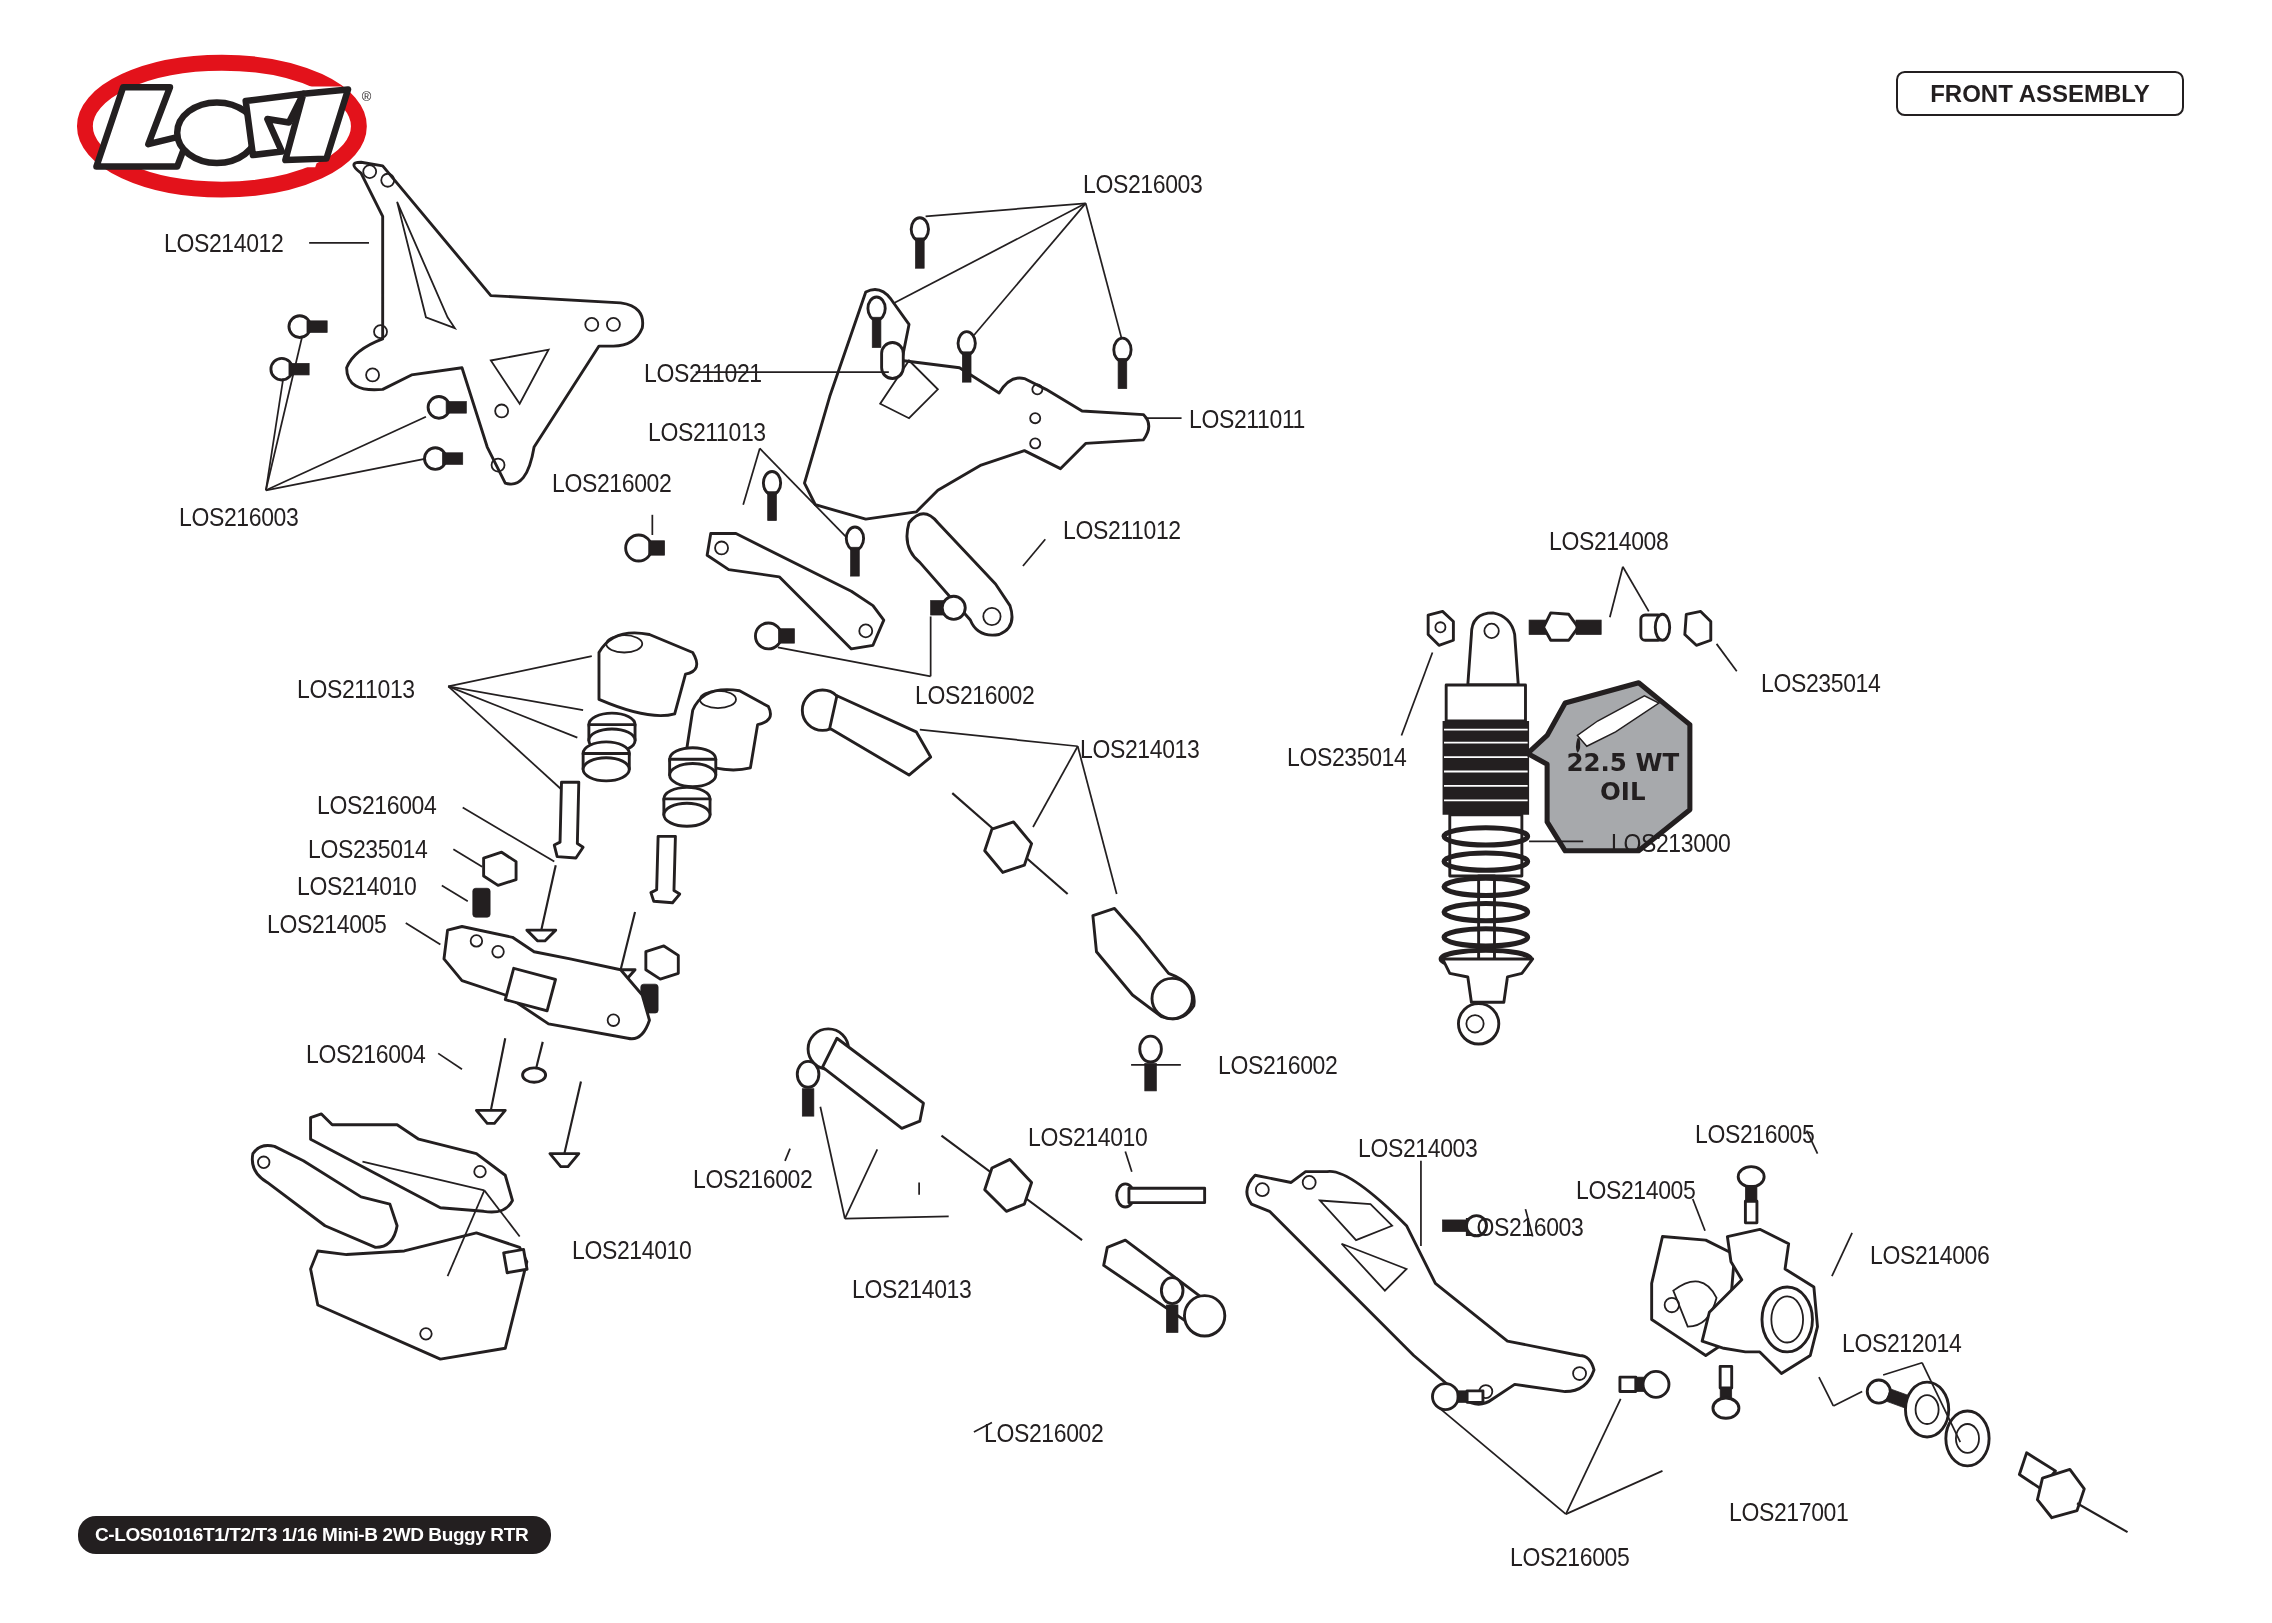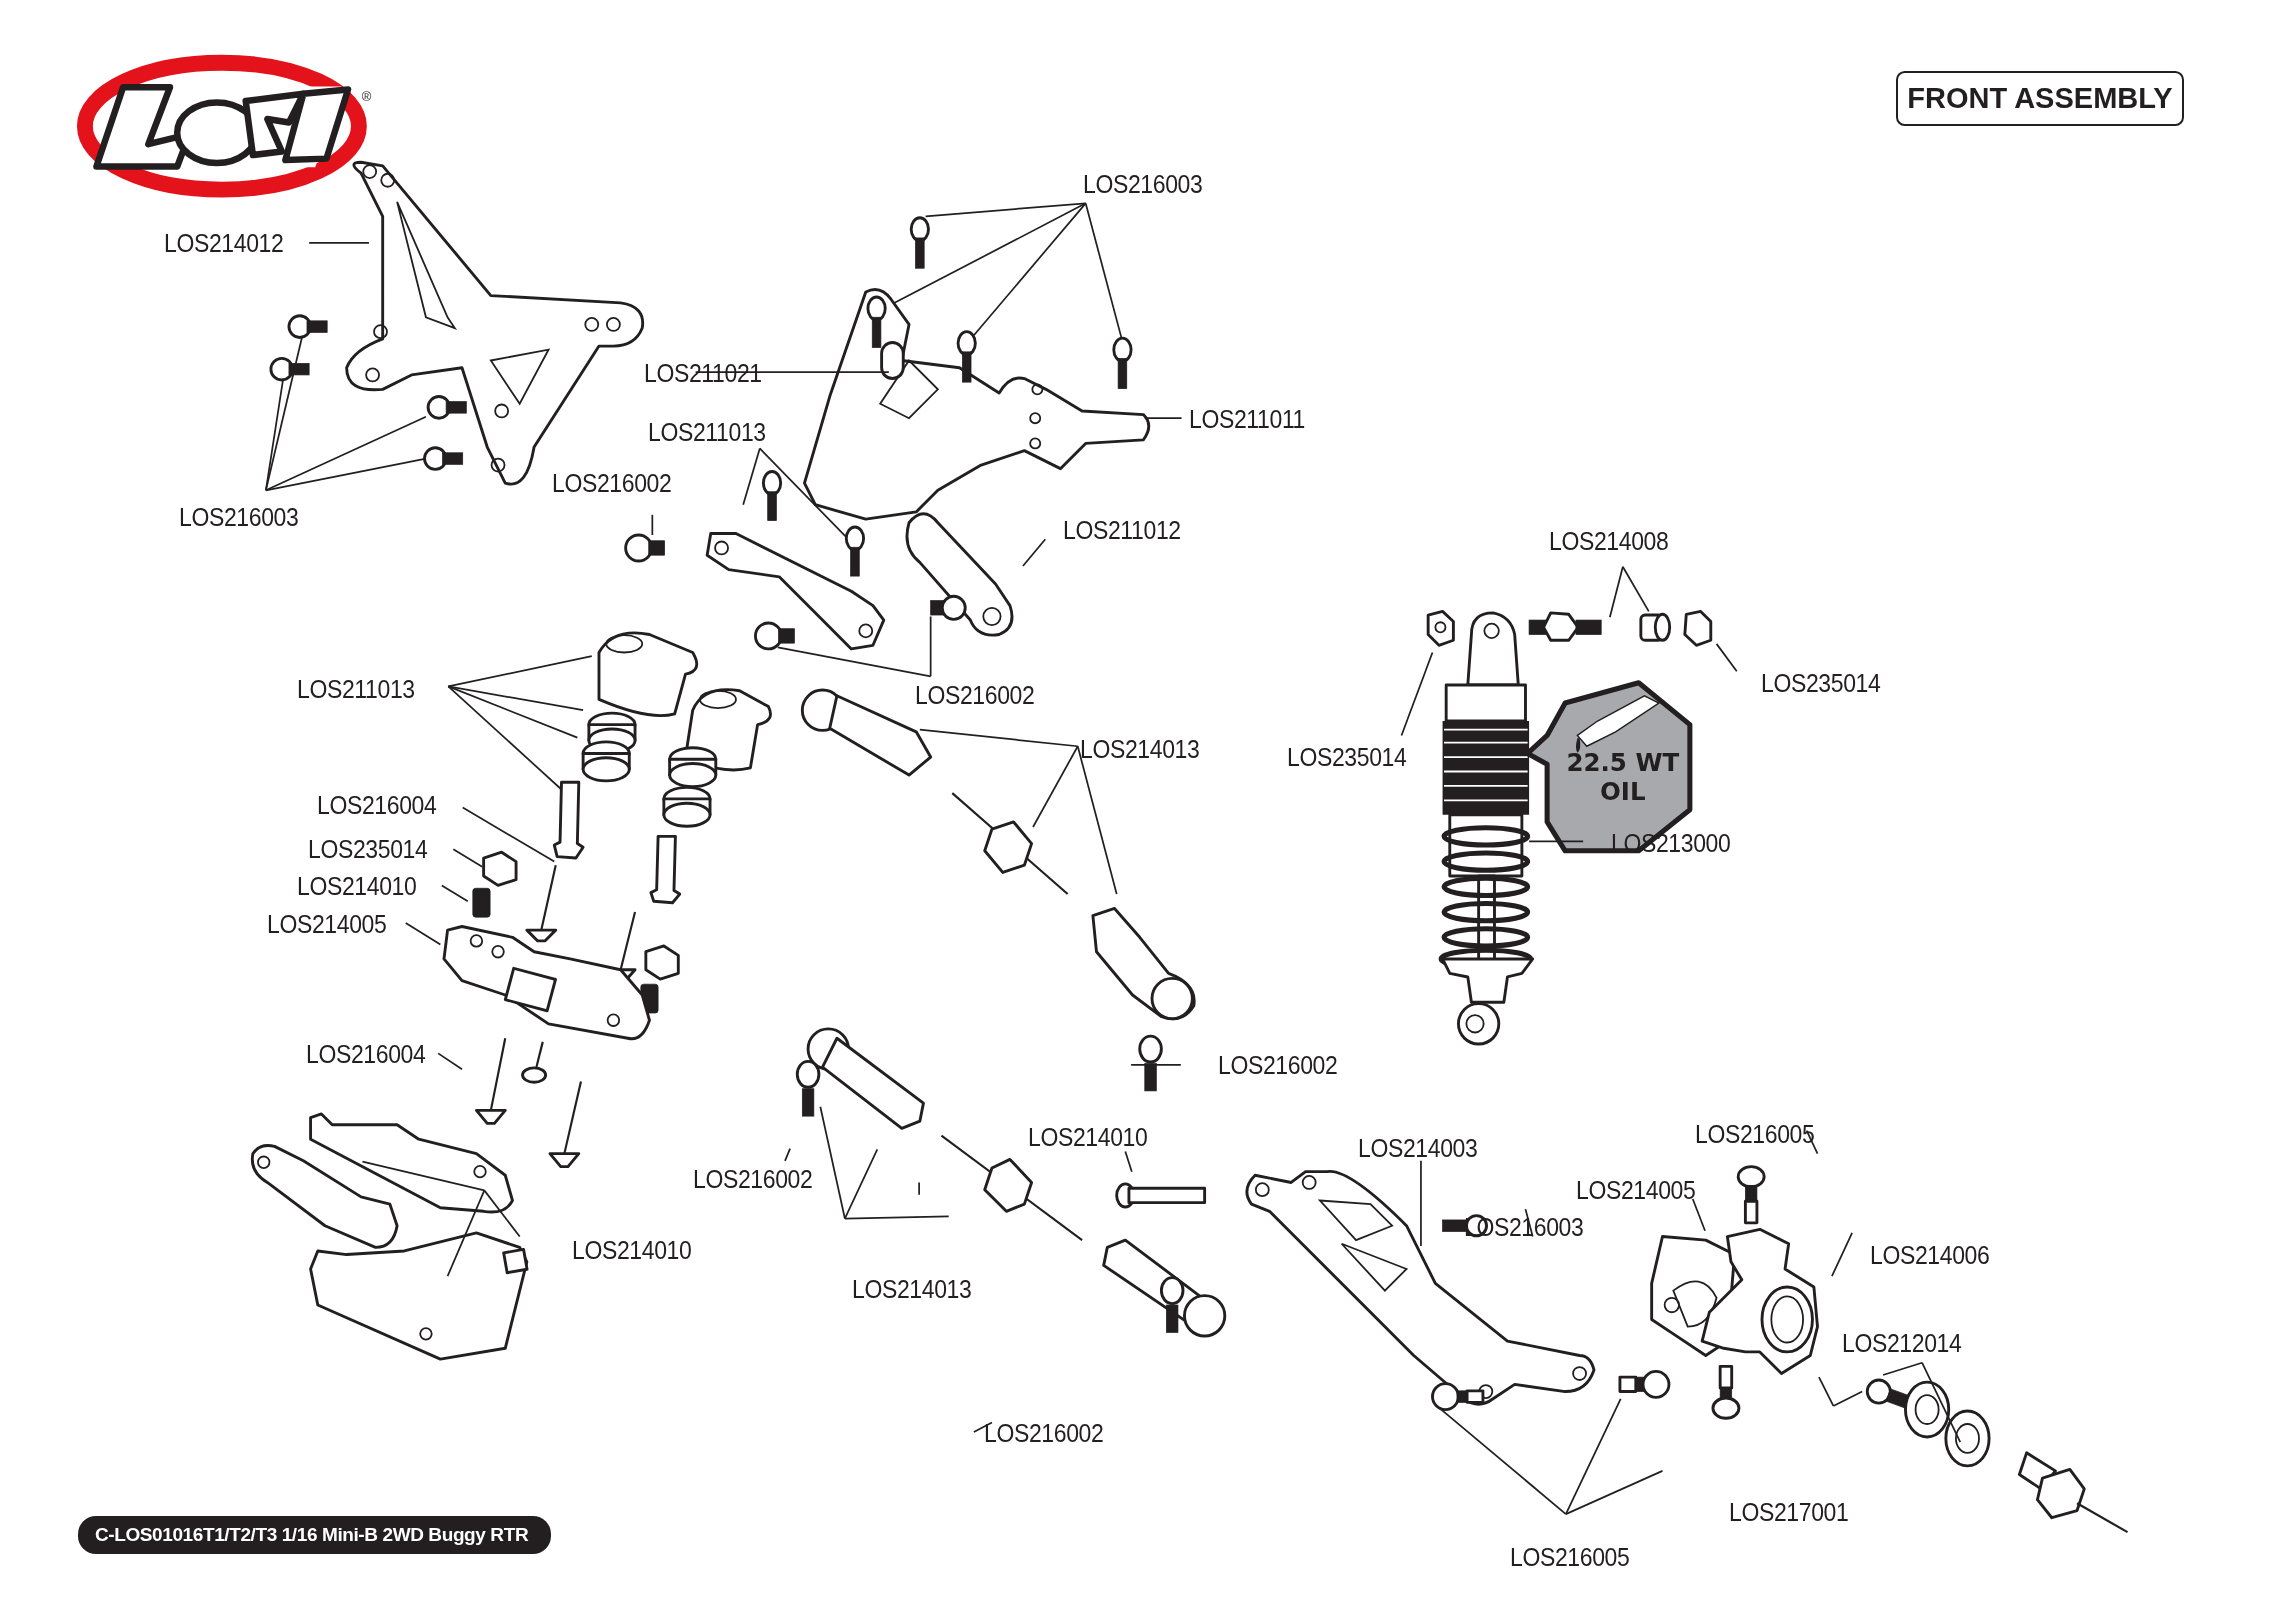--- a/index.html
+++ b/index.html
@@ -1,19 +1,19 @@
 <!DOCTYPE html>
 <html style="font-size:11.5px"><head>
   <meta charset="utf-8">
   <style>
     html, body { margin: 0; padding: 0; background: #ffffff; }
     body { width: 2273px; height: 1623px; position: relative; overflow: hidden; font-family: "Liberation Sans", sans-serif; color: #231f20; }
     #stage { position: absolute; left: 0; top: 0; width: 2273px; height: 1623px; }
     .lbl { position: absolute; font-family: "Liberation Sans", sans-serif; font-size: 25px; line-height: 1; color: #231f20; white-space: nowrap; letter-spacing: -0.4px; transform: scaleX(0.92); transform-origin: left top; }
-    .title-box { position: absolute; left: 1896px; top: 71px; width: 288px; height: 55px; border: 2.2px solid #231f20; border-radius: 8.7px; box-sizing: border-box; display: flex; align-items: center; justify-content: center; font-weight: bold; font-size: 29px; color: #231f20; }
+    .title-box { position: absolute; left: 1896px; top: 71px; width: 288px; height: 45px; border: 2.2px solid #231f20; border-radius: 8.7px; box-sizing: border-box; display: flex; align-items: center; justify-content: center; font-weight: bold; font-size: 24px; color: #231f20; }
     .footer-box { position: absolute; left: 78px; top: 1516px; width: 473px; height: 38px; background: #231f20; border-radius: 18px; color: #ffffff; display: flex; align-items: center; padding-left: 17px; box-sizing: border-box; font-weight: bold; font-size: 19px; letter-spacing: -0.4px; }
     .oil-text { font-family: "DejaVu Sans", sans-serif; font-weight: bold; fill: #231f20; }
     svg .part { fill: #ffffff; stroke: #231f20; stroke-width: 4; stroke-linejoin: round; }
     svg .thin { fill: none; stroke: #231f20; stroke-width: 2.5; }
     svg .lead { fill: none; stroke: #231f20; stroke-width: 2.4; }
     svg .dark { fill: #231f20; stroke: #231f20; }
     svg .thread { fill: none; stroke: #231f20; stroke-width: 3; }
   </style>
 </head>
 <body>

